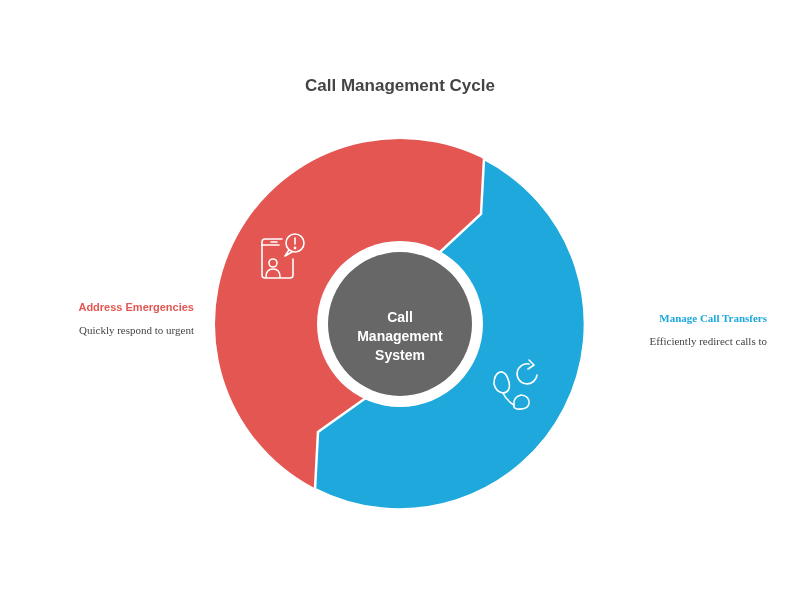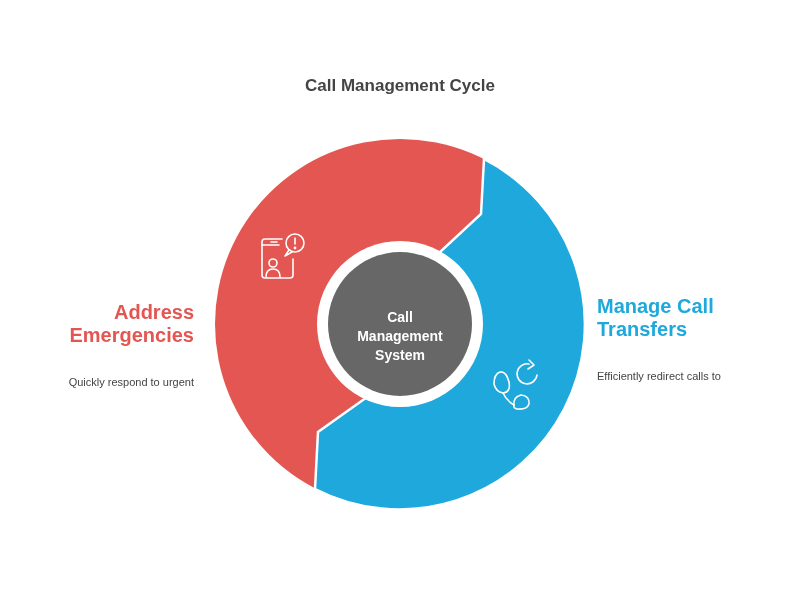--- a/index.html
+++ b/index.html
@@ -4,24 +4,24 @@
   <style>
     html, body { margin: 0; padding: 0; background: #ffffff; }
     body { width: 800px; height: 600px; position: relative; overflow: hidden; font-family: "Liberation Sans", sans-serif; }
     .title {
       position: absolute; left: 0; top: 76px; width: 800px; text-align: center;
       font-size: 17px; font-weight: bold; color: #444444;
     }
     svg.diagram { position: absolute; left: 0; top: 0; }
     .label-block { position: absolute; width: 170px; }
     .label-left { left: 24px; top: 301px; text-align: right; }
-    .label-right { left: 597px; top: 295px; text-align: left; }
-    .label-heading { font-size: 20px; font-weight: bold; margin-bottom: 28px; }
+    .label-right { left: 597px; top: 312px; text-align: right; font-family: Liberation Serif, serif; }
+    .label-heading { font-size: 11px; font-weight: bold; margin-bottom: 10px; }
     .label-desc { font-size: 11px; color: #444444; line-height: 15px; }
-    .label-left .label-desc { padding-left: 18px; }
+    .label-left .label-desc { padding-left: 18px; font-family: Liberation Serif, serif; }
     .center-text {
       position: absolute; left: 328px; top: 300px; width: 144px; text-align: center;
       color: #ffffff; font-weight: bold; font-size: 14px; line-height: 19px; margin-top: 8px;
     }
   </style>
 </head>
 <body>
 
 <div class="title">Call Management Cycle</div>
 

